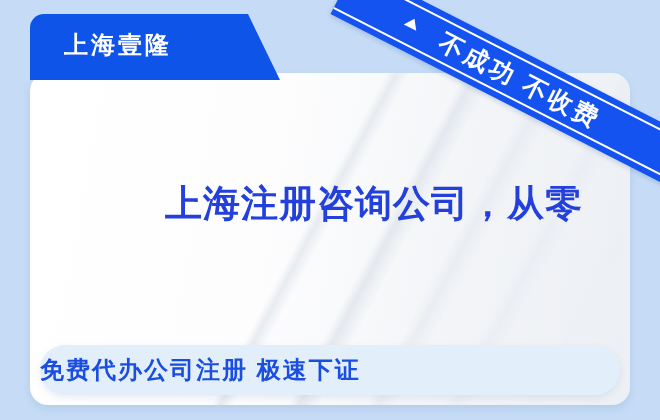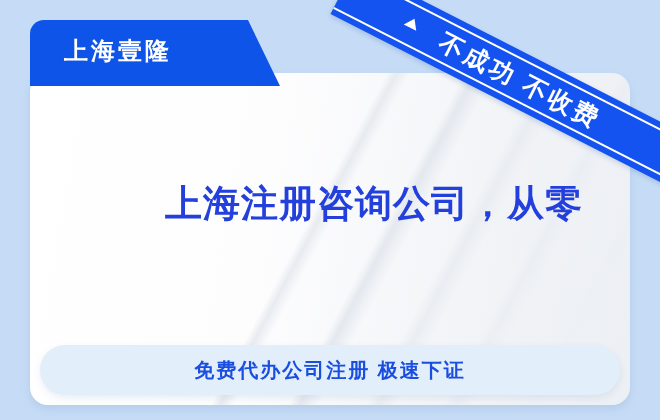--- a/index.html
+++ b/index.html
@@ -18,21 +18,21 @@
     width: 660px;
     height: 420px;
     background: #c6dcf6;
     overflow: hidden;
   }
 
   
   #brand-tab {
     position: absolute;
     left: 30px;
-    top: 20px;
+    top: 14px;
     width: 250px;
     height: 66px;
     background: #0f54e8;
     border-top-left-radius: 14px;
     border-top-right-radius: 26px;
     -webkit-clip-path: polygon(0 0, 218px 0, 250px 66px, 0 66px);
     clip-path: polygon(0 0, 218px 0, 250px 66px, 0 66px);
     z-index: 4;
     padding-left: 46px;
   }
@@ -114,22 +114,21 @@
     box-shadow: 0 3px 7px rgba(120,150,190,0.16);
     z-index: 5;
   }
   #subtitle-text {
     position: absolute;
     left: 0;
     top: 0;
     width: 580px;
     height: 50px;
     line-height: 50px;
-    text-align: center;
-    font-size: 20px;
+    font-size: 24px;
     font-weight: 700;
     color: #1a4ee0;
     letter-spacing: 2px;
     white-space: nowrap;
   }
 
   
   #corner-ribbon {
     position: absolute;
     left: 355px;

